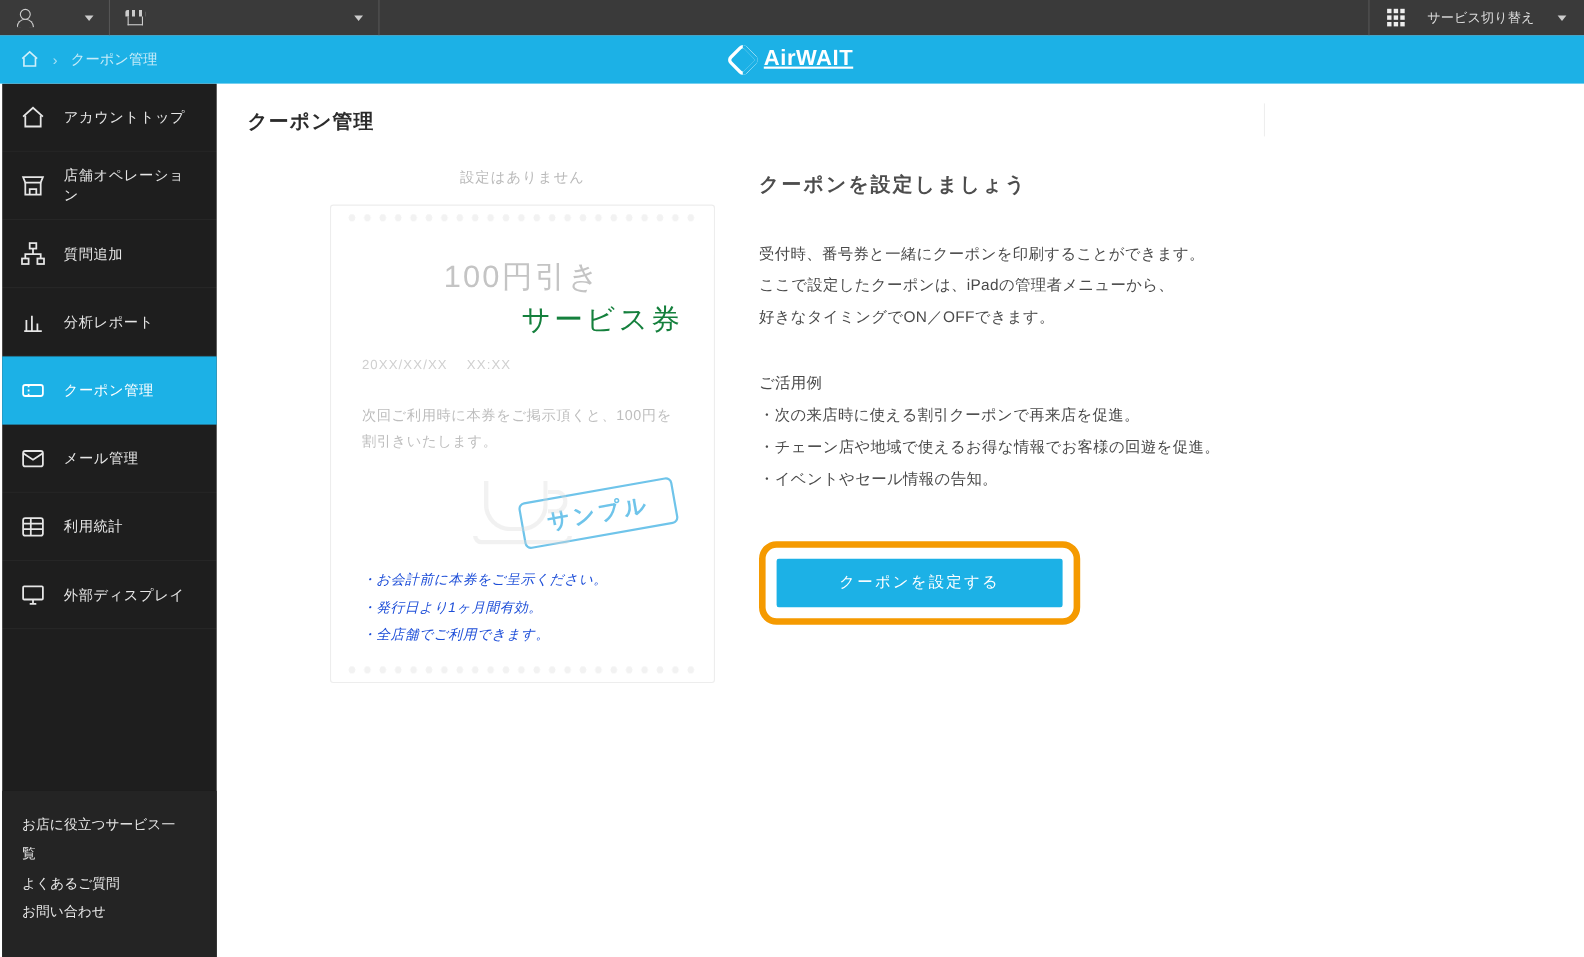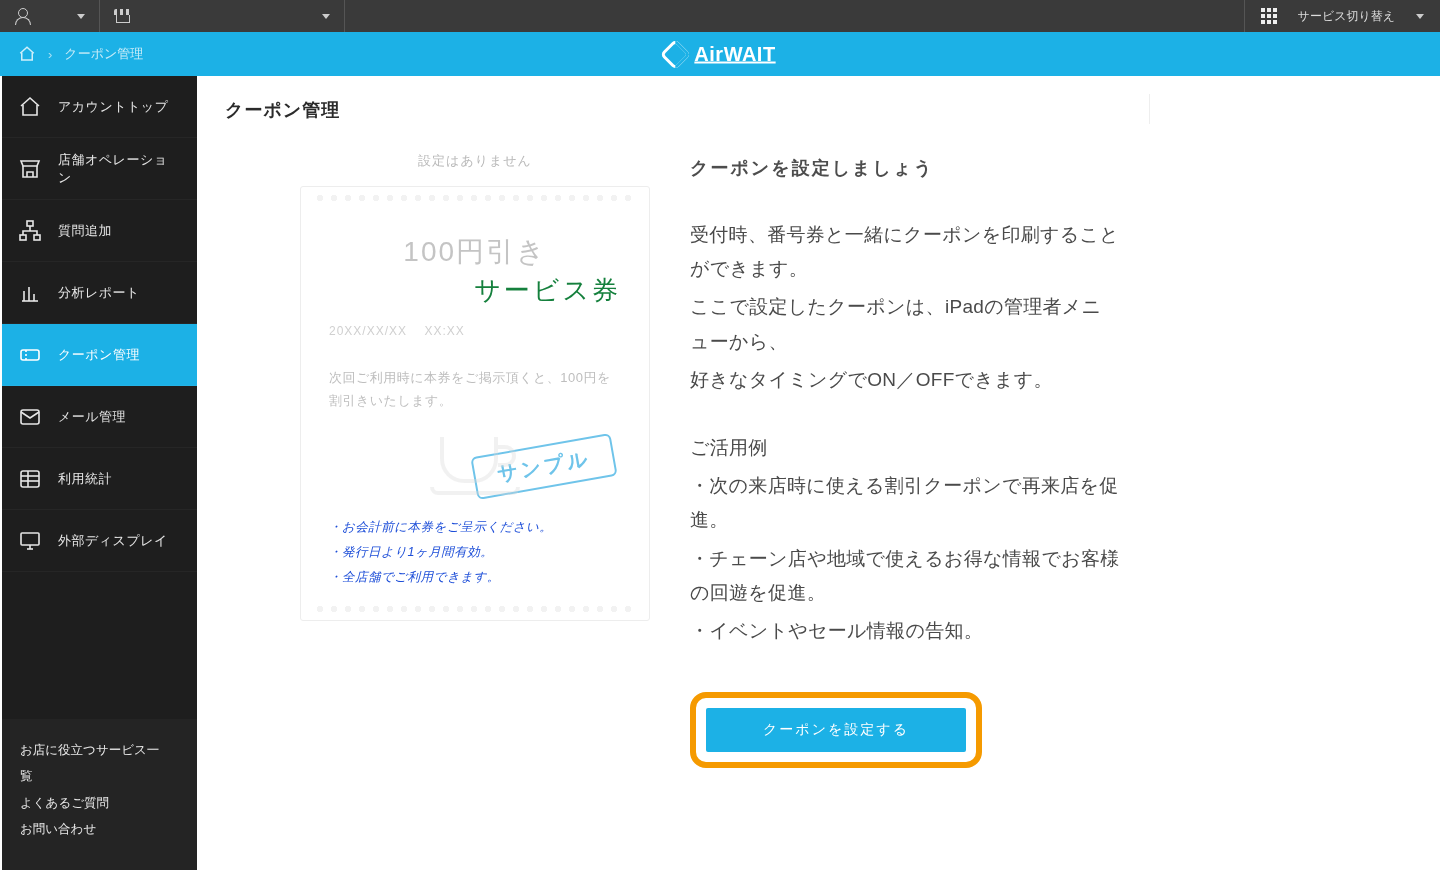--- a/index.html
+++ b/index.html
@@ -219,21 +219,21 @@
   .coupon .cup .plate{
     position:absolute;left:0;right:0;bottom:2px;height:8px;border:4px solid #DADADA;border-top:none;border-radius:0 0 40px 40px;
   }
   .coupon .notes{font-size:12.5px;color:#1d4ed8;line-height:2;letter-spacing:.5px;font-style:italic;}
 
   
   .rightcol{flex:0 0 430px;padding-top:4px;}
   .rightcol h2{
     font-size:18px;font-weight:600;color:#4D4D4D;letter-spacing:2px;margin:0 0 38px;
   }
-  .rightcol p{font-size:19px;color:#4A4A4A;line-height:1.8;margin:0 0 4px;letter-spacing:.3px;}
+  .rightcol p{font-size:14px;color:#4A4A4A;line-height:1.8;margin:0 0 4px;letter-spacing:.3px;}
   .rightcol .block2{margin-top:34px;}
   .rightcol .cta-wrap{
     margin-top:44px;
     border:6px solid var(--orange);border-radius:16px;
     padding:10px;
     width:292px;
   }
   .rightcol .cta{
     display:flex;align-items:center;justify-content:center;
     height:44px;background:var(--accent);color:#fff;

